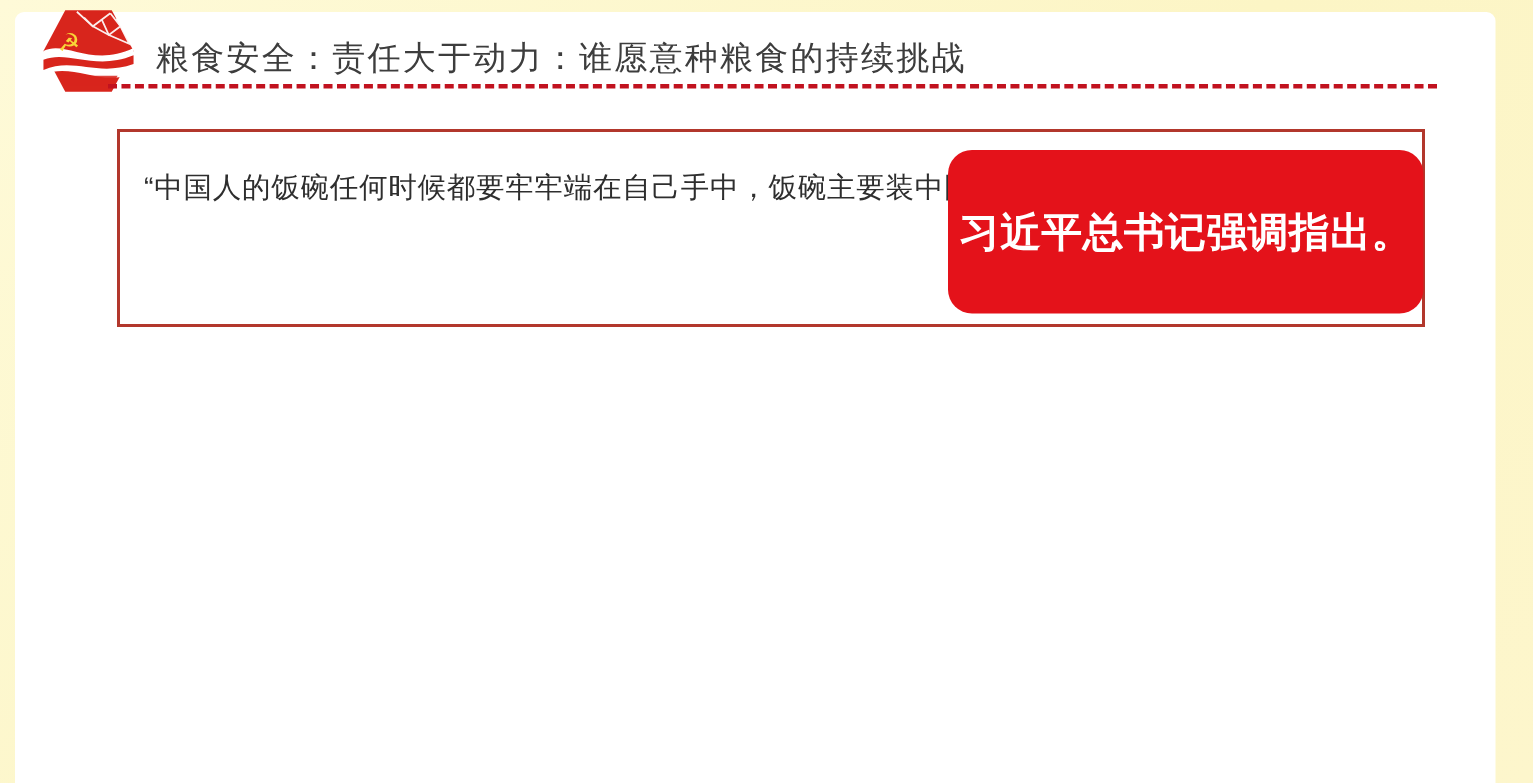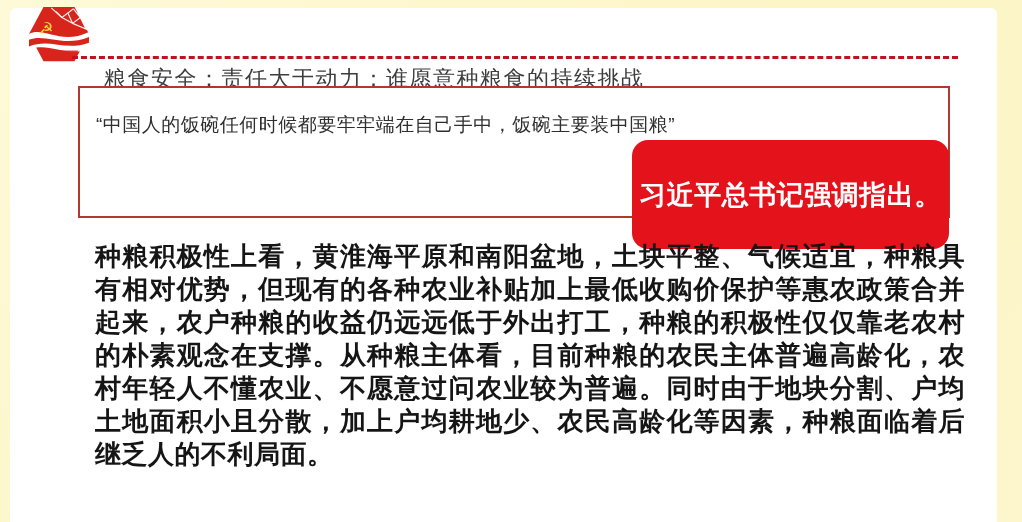--- a/index.html
+++ b/index.html
@@ -24,21 +24,20 @@
   .emblem {
     position: absolute; left: 28px; top: 4px;
     width: 62px; height: 60px;
   }
   .page-title {
     position: absolute; left: 104px; top: 24px;
     font-size: 22px;
     letter-spacing: 1.5px;
     color: #3d3d3d;
     white-space: nowrap;
-    margin-top: 40px;
   }
   .dashed-rule {
     position: absolute; left: 72px; top: 56px;
     width: 886px; height: 0;
     border-top: 3px dashed #C1121F;
   }
   
   .quote-panel {
     position: absolute; left: 78px; top: 86px;
     width: 872px; height: 132px;
@@ -52,21 +51,21 @@
     letter-spacing: 0.5px;
     white-space: nowrap;
   }
   .quote-line.q1 { top: 24px; }
   .quote-line.q2 { top: 62px; }
   .attribution-badge {
     position: absolute; left: 552px; top: 12px;
     width: 317px; height: 109px;
     background: #E4121A;
     border-radius: 16px;
-    display: flex; align-items: center; justify-content: center; margin-top: 40px;
+    display: flex; align-items: center; justify-content: center;
   }
   .attribution-text {
     color: #ffffff;
     font-size: 27px;
     font-weight: bold;
     letter-spacing: 0.5px;
     white-space: nowrap;
   }
   
   .body-paragraph {
@@ -108,14 +107,13 @@
     <div class="dashed-rule"></div>
   </div>
 
   <div class="quote-panel">
     <div class="quote-line q1">“中国人的饭碗任何时候都要牢牢端在自己手中，饭碗主要装中国粮”</div>
     <div class="attribution-badge">
       <span class="attribution-text">习近平总书记强调指出。</span>
     </div>
   </div>
 
-  <div class="body-paragraph">种粮积极性上看，黄淮海平原和南阳盆地，土块平整、气候适宜，种粮具有相对优势，但现有的各种农业补贴加上最低收购价保护等惠农政策合并起来，农户种粮的收益仍远远低于外出打工，种粮的积极性仅仅靠老农村的朴素观念在支撑。从种粮主体看，目前种粮的农民主体普遍高龄化，农村年轻人不懂农业、不愿意过问农业较为普遍。同时由于地块分割、户均土地面积小且分散，加上户均耕地少、农民高龄化等因素，种粮面临着后继乏人的不利局面。</div>
 </div>
 
 </body></html>

